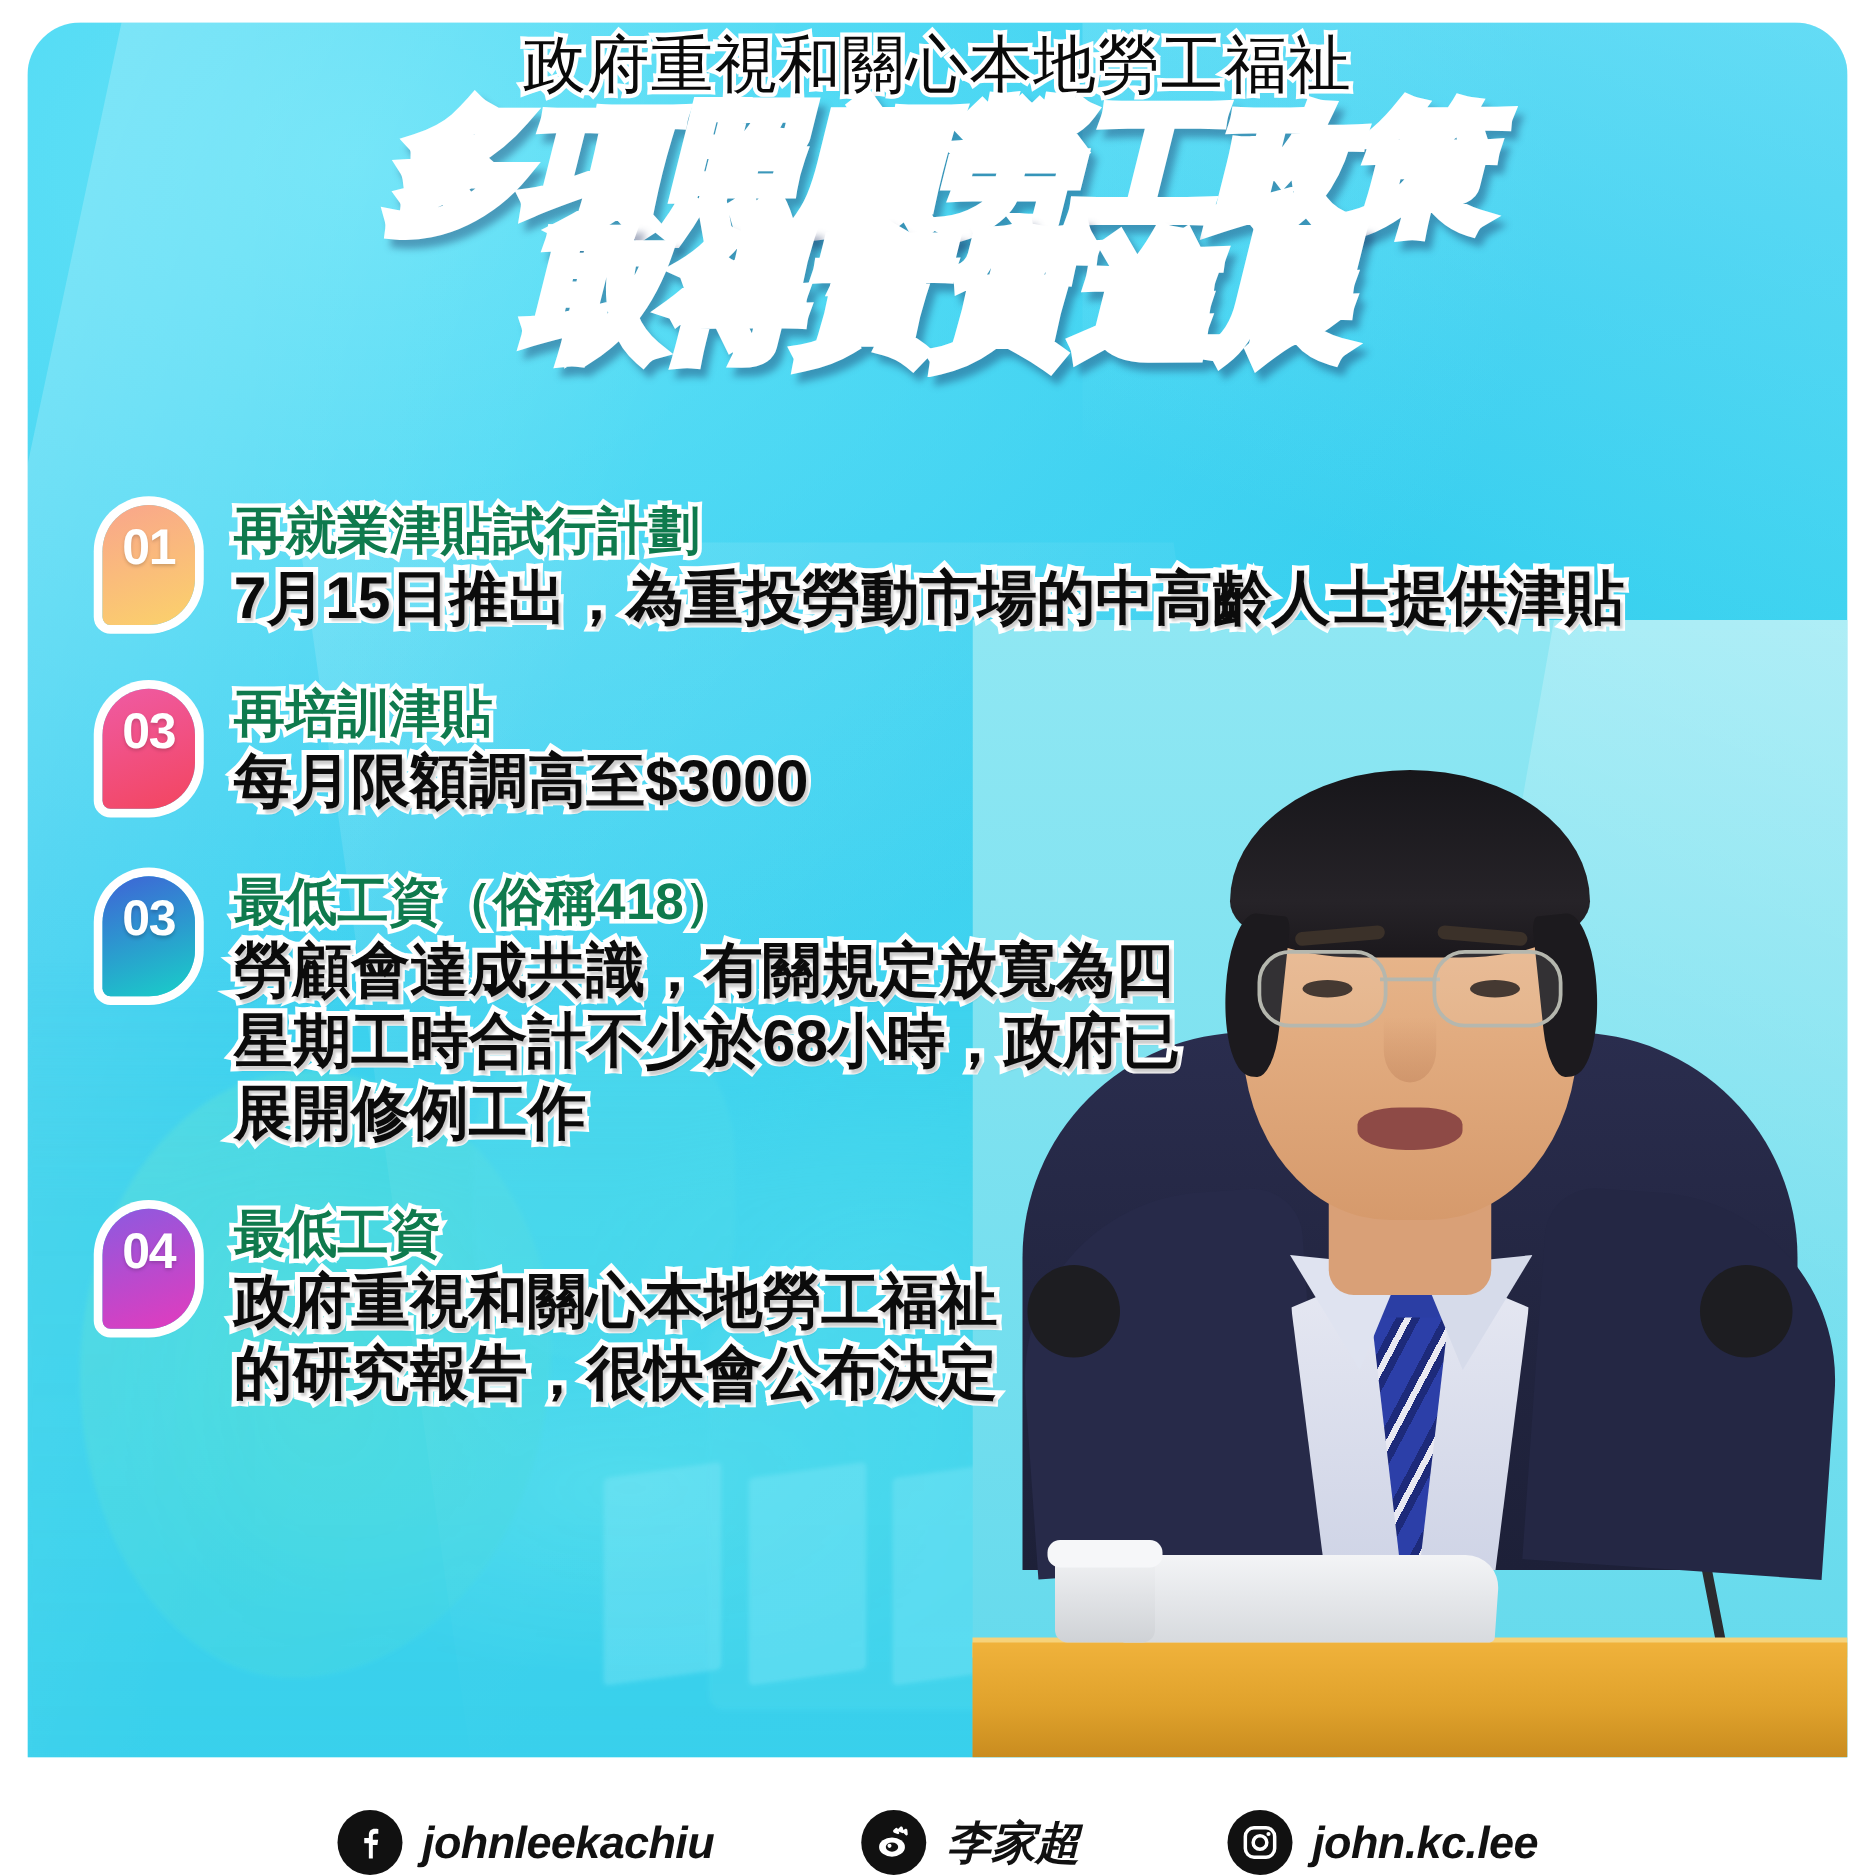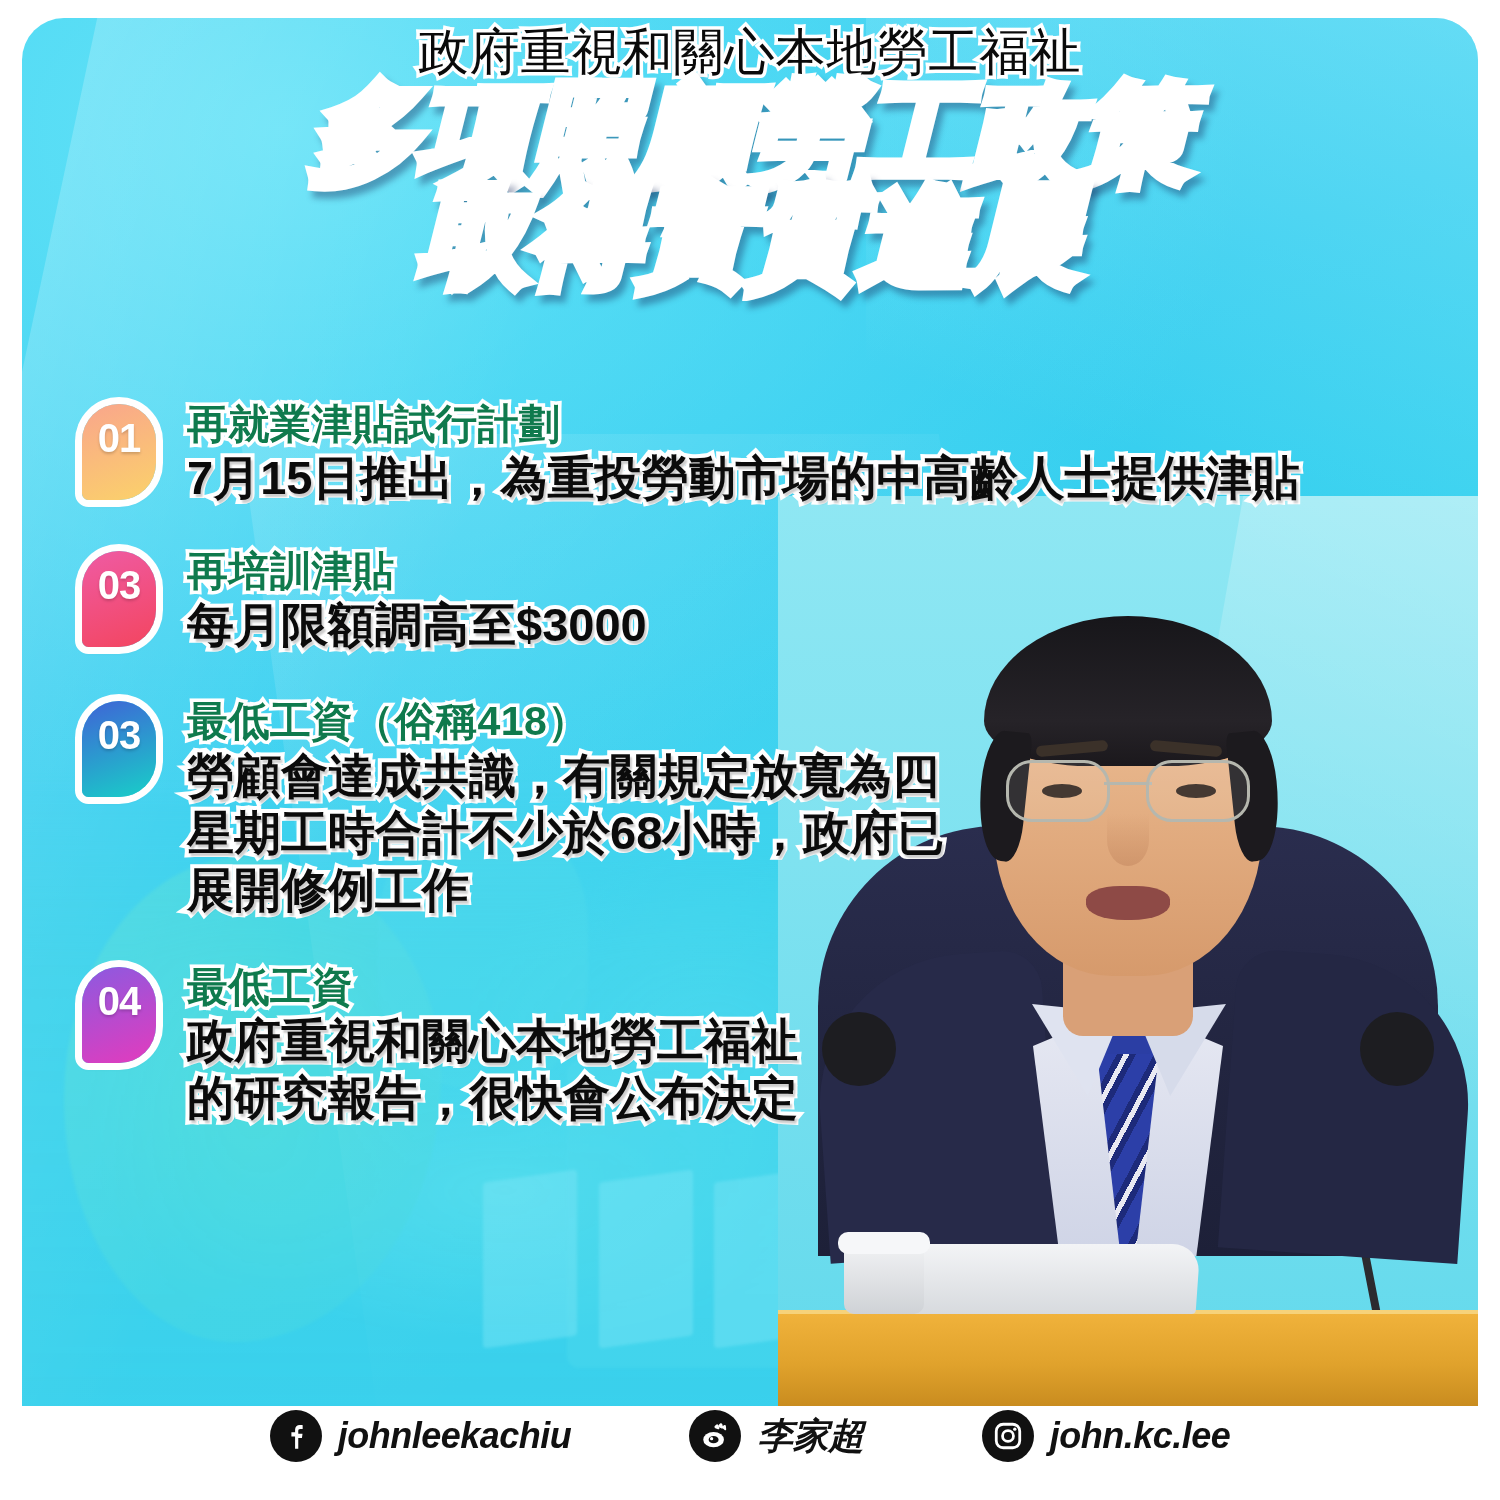--- a/index.html
+++ b/index.html
@@ -215,21 +215,21 @@
   #portrait .micheadL{position:absolute;left:44px;bottom:320px;width:74px;height:74px;
     background:#1d1d21;border-radius:50%;}
   #portrait .micstandR{position:absolute;right:96px;bottom:86px;width:8px;height:250px;
     background:#2b2b2f;transform:rotate(-11deg);transform-origin:bottom;border-radius:4px;}
   #portrait .micheadR{position:absolute;right:44px;bottom:320px;width:74px;height:74px;
     background:#1d1d21;border-radius:50%;}
 
   
   #footer{
     position:absolute;left:0;right:0;top:1410px;height:90px;
-    display:flex;align-items:flex-start;justify-content:center;gap:118px;
+    display:flex;align-items:flex-end;justify-content:center;gap:118px;
     background:#ffffff;z-index:10;
   }
   .social{display:flex;align-items:center;gap:16px;}
   .social .glyph{
     width:52px;height:52px;border-radius:50%;background:#111111;
     display:flex;align-items:center;justify-content:center;flex:0 0 auto;
   }
   .social .handle{
     font-size:36px;font-weight:800;font-style:italic;color:#111111;letter-spacing:-0.5px;
     white-space:nowrap;

